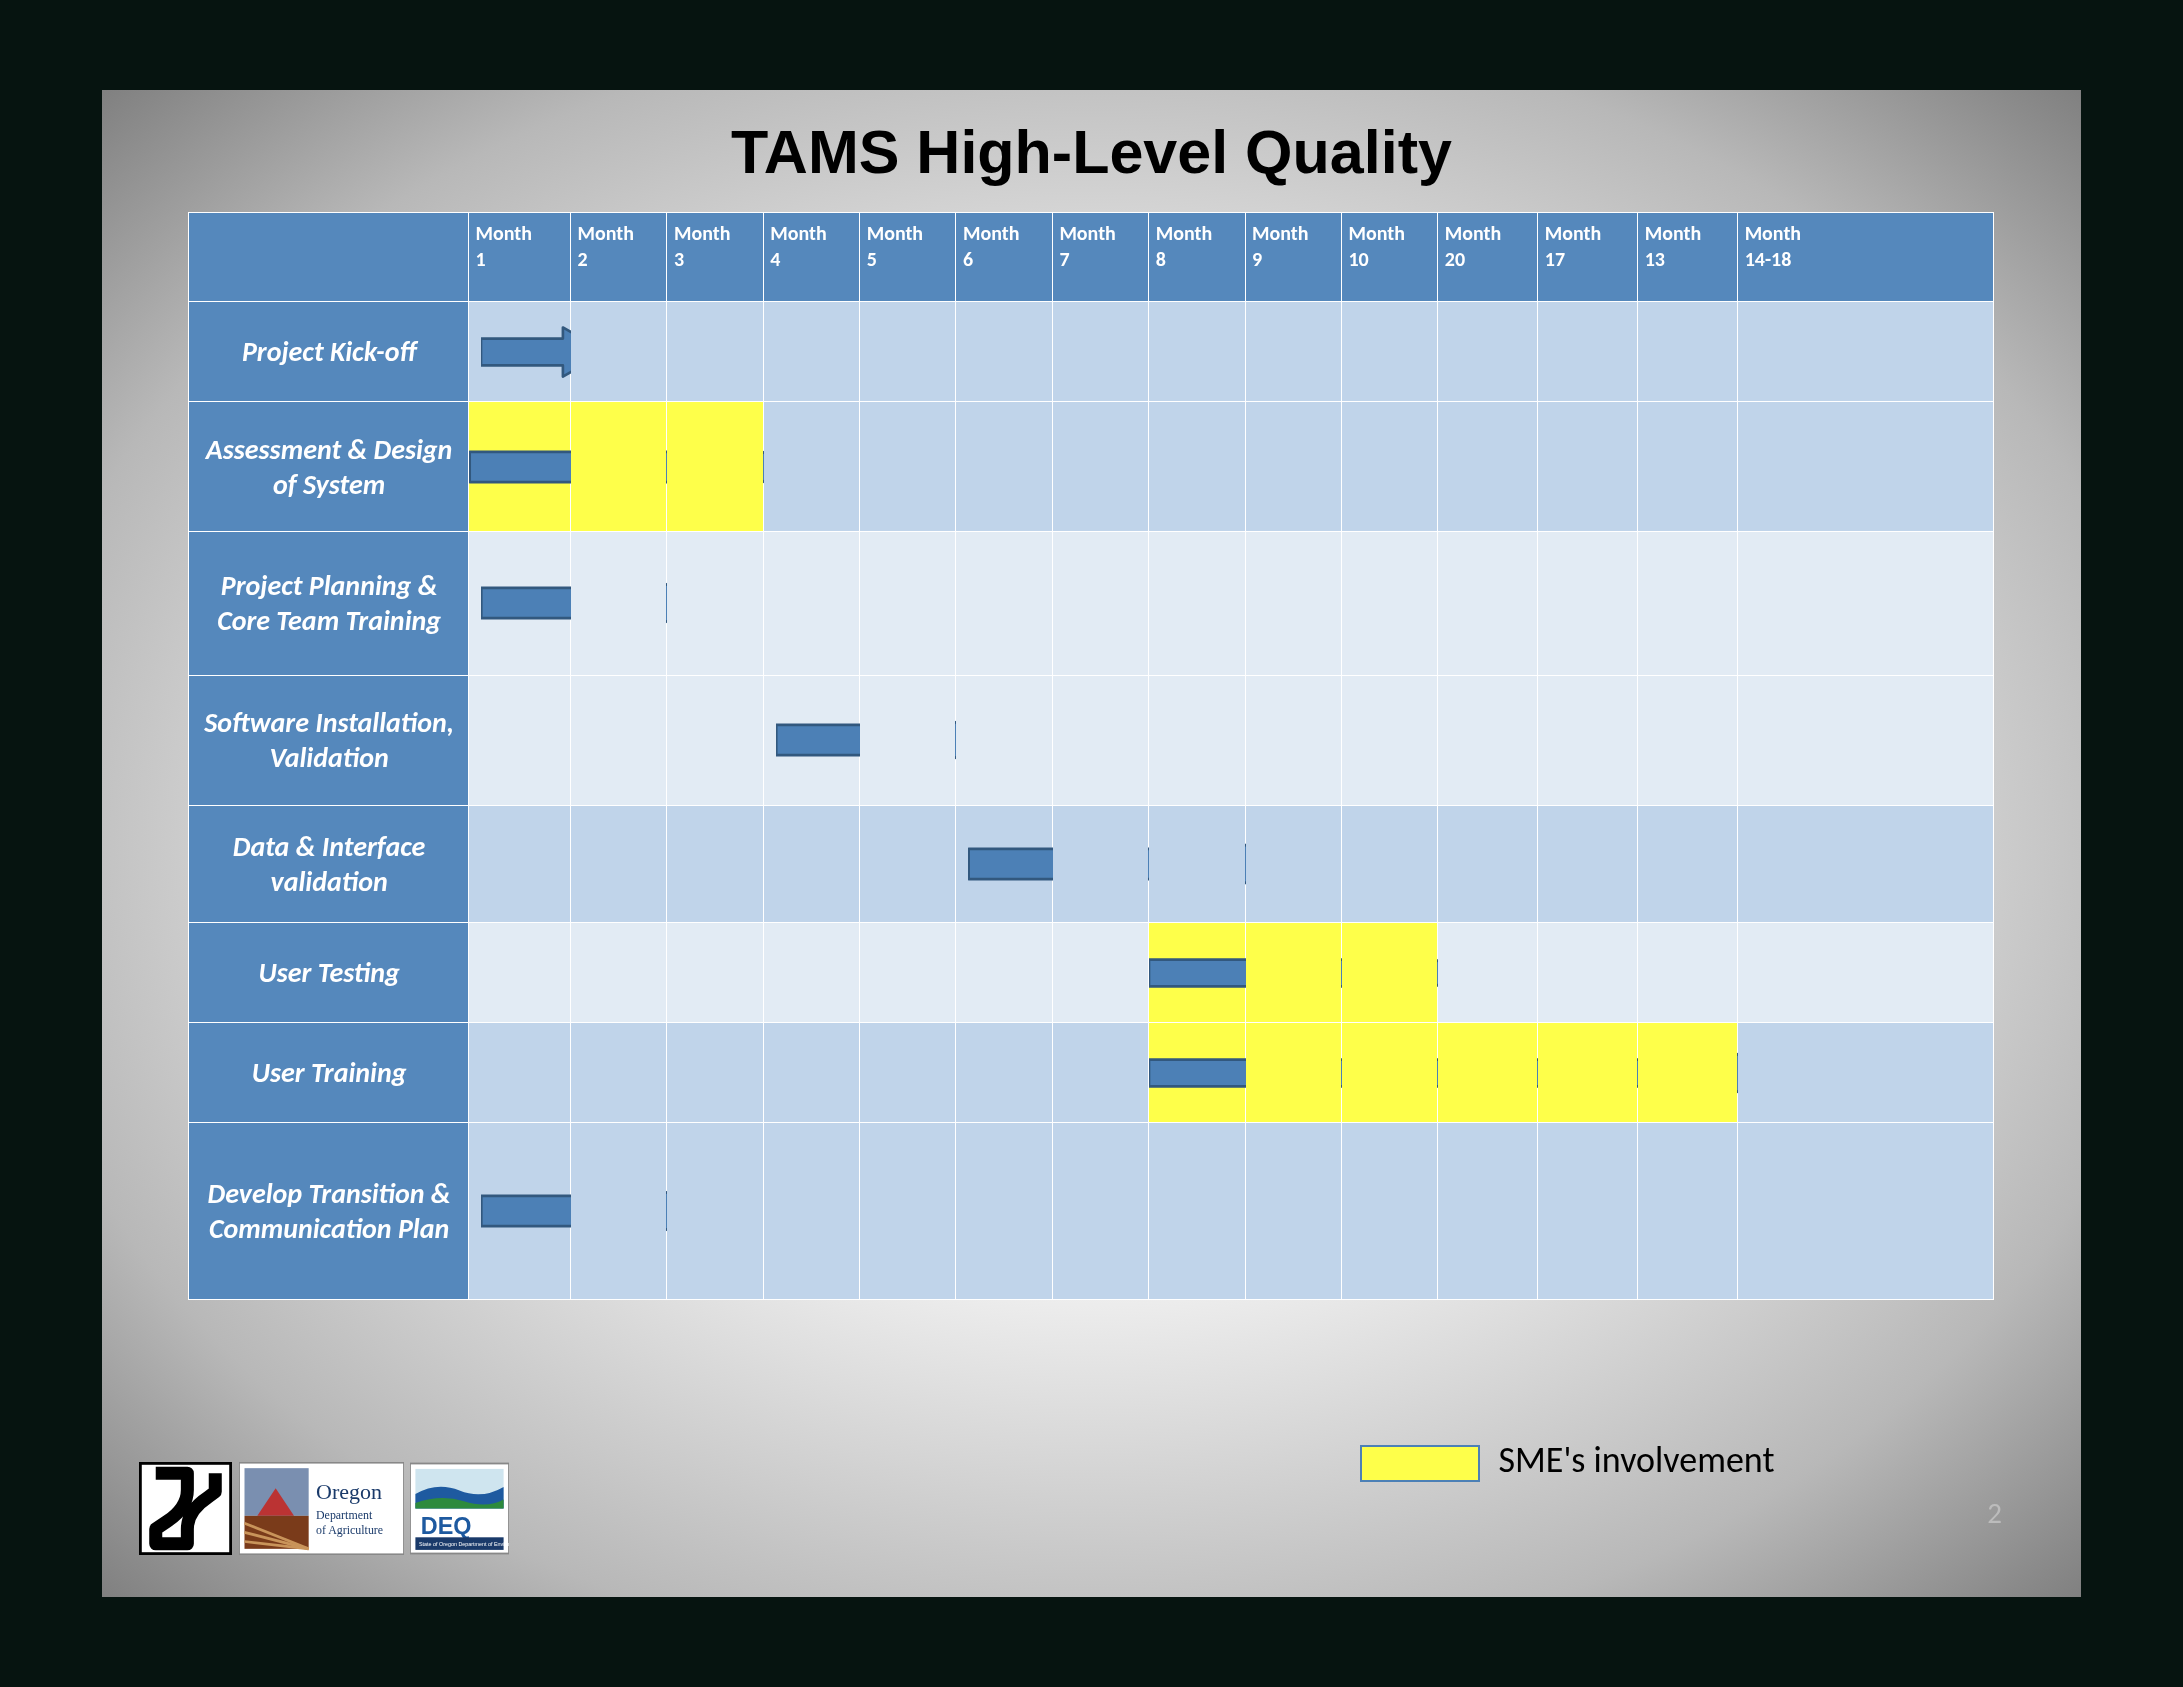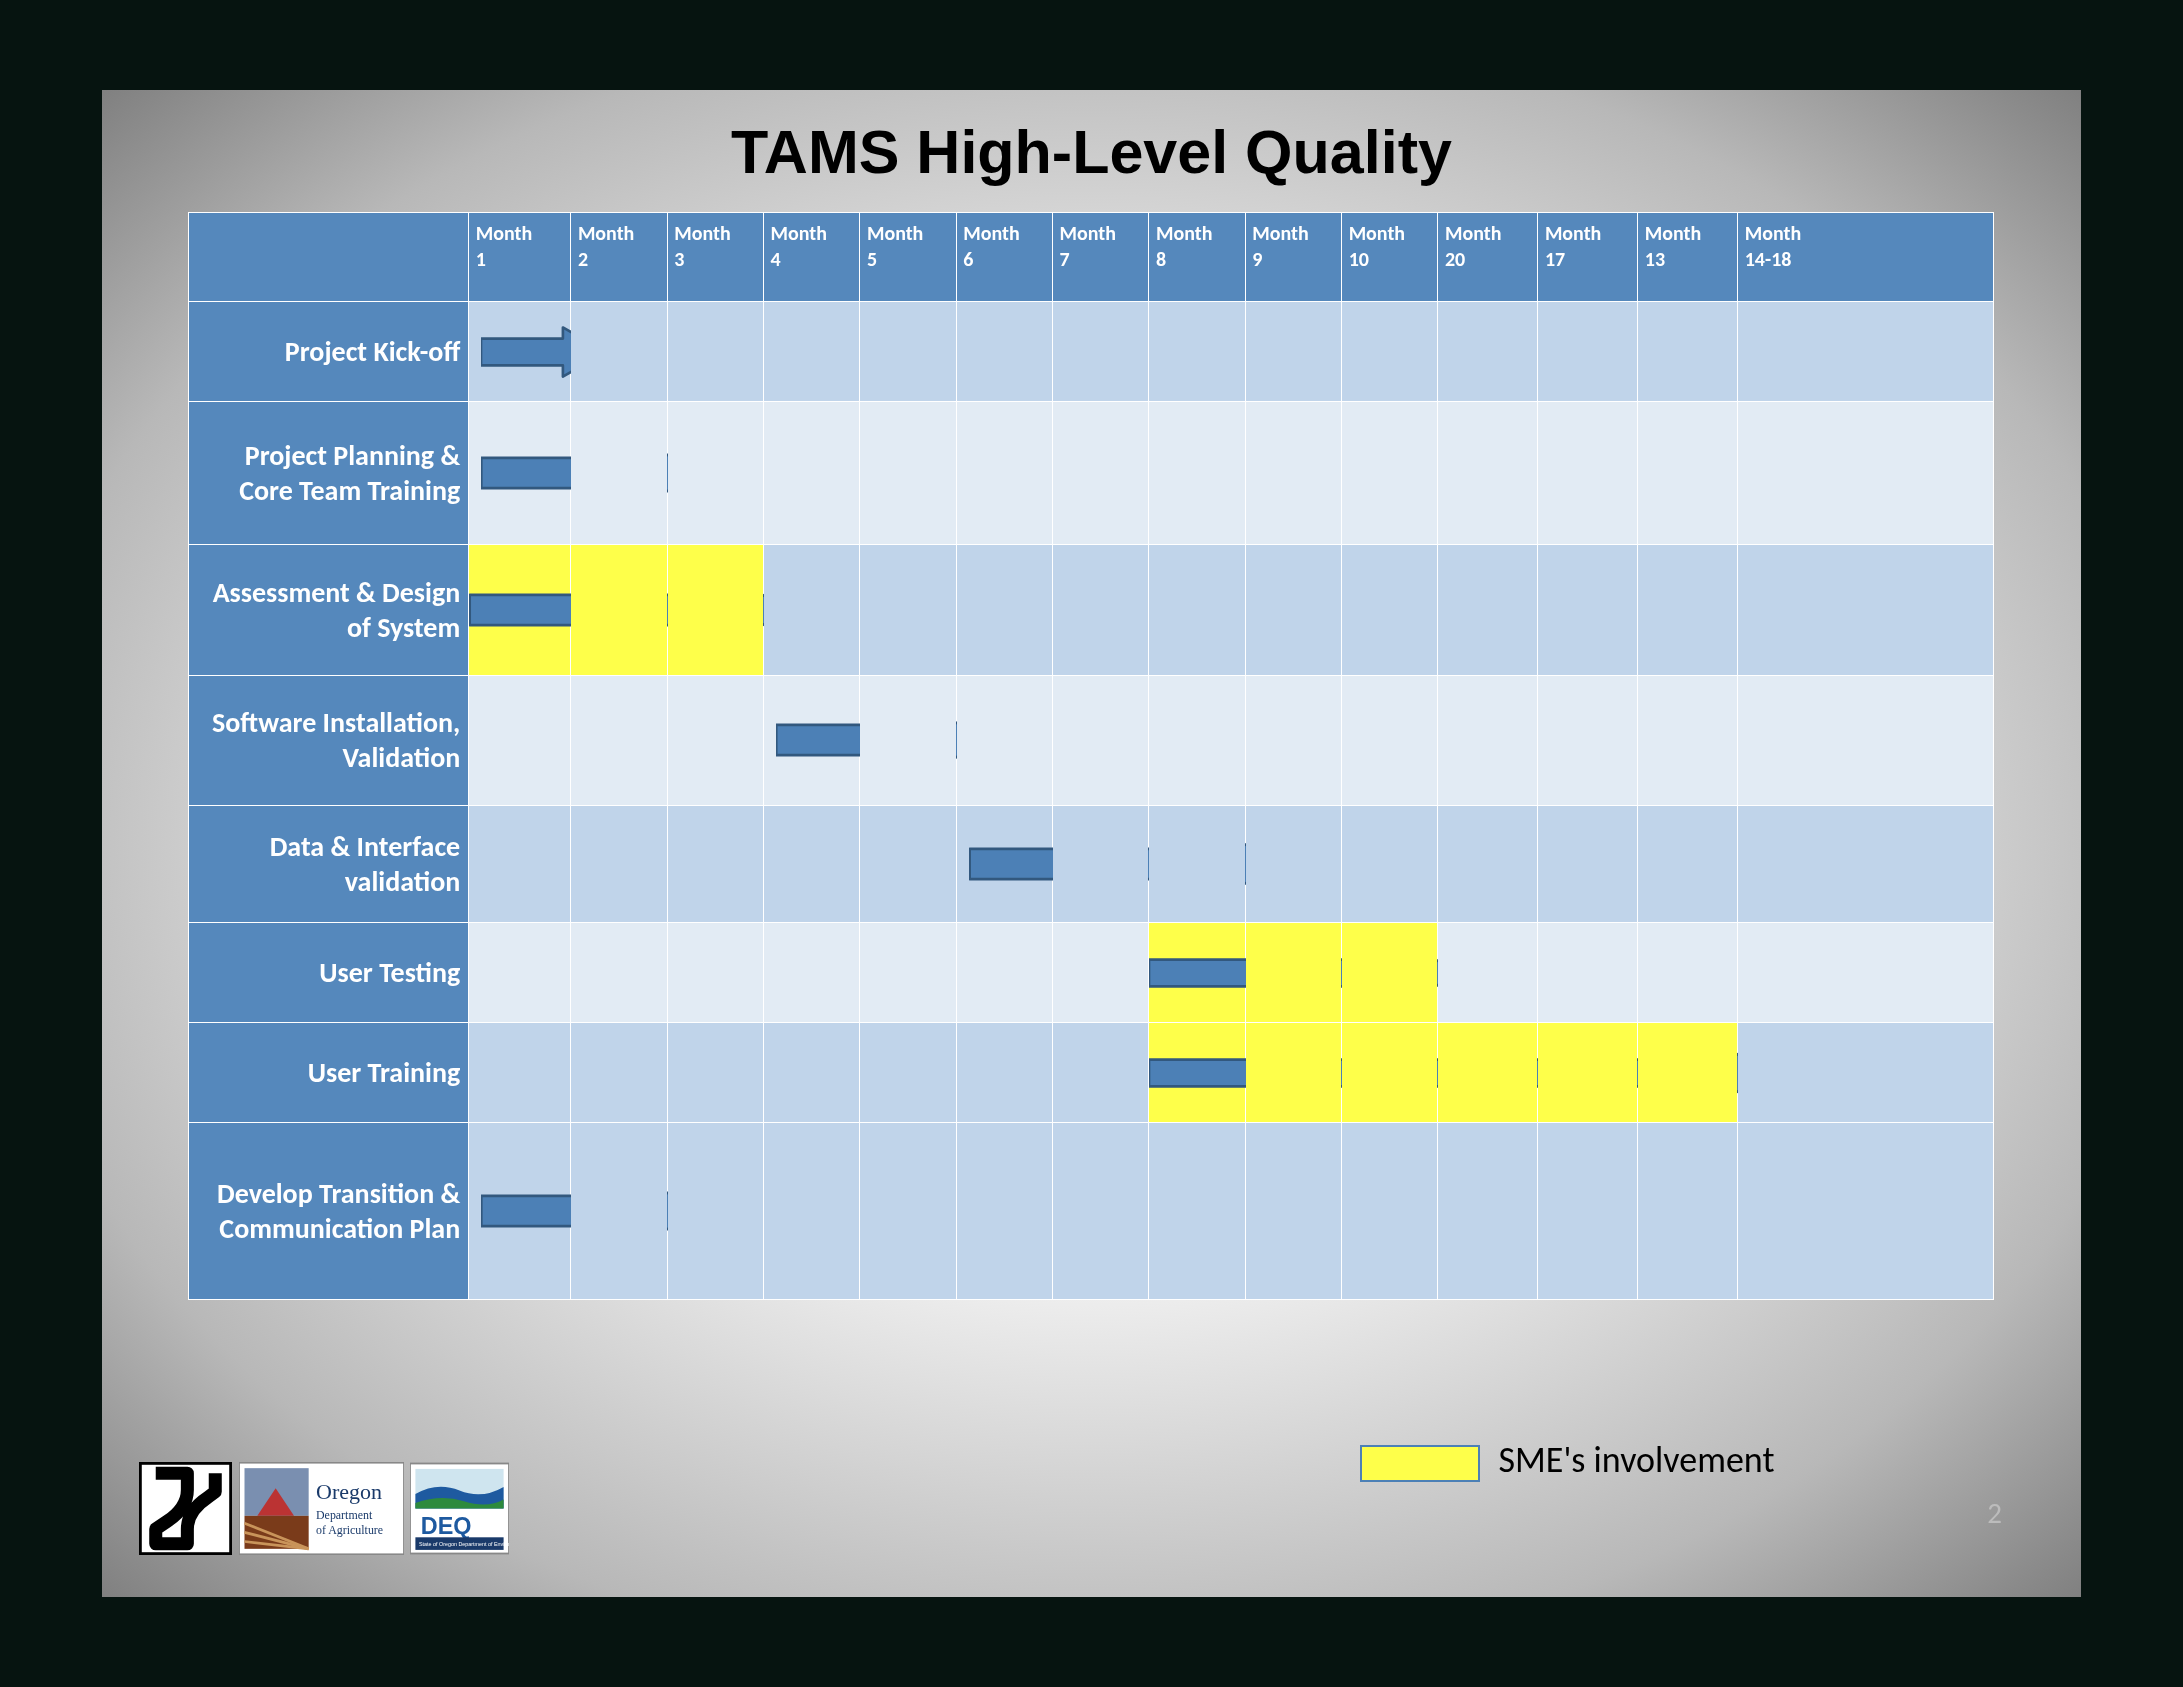--- a/index.html
+++ b/index.html
@@ -18,22 +18,23 @@
   }
   .timeline th, .timeline td { border:1.3px solid #fff; }
   .hdr-corner { background:#5588bc; width:257px; height:86px; }
   .month-hdr {
     background:#5588bc; color:#fff; font-weight:700; font-size:20px;
     text-align:left; vertical-align:top; padding:6.6px 2.6px 6.6px 6.6px; line-height:1.3;
     font-family:Calibri,"Segoe UI",Arial,sans-serif;
   }
   .task-label {
     background:#5588bc; color:#fff; font-weight:700; font-size:28px;
-    text-align:right; vertical-align:middle; padding:6.6px 8px 6.6px 9.3px; line-height:1.25; width:293px;
-    font-family:Calibri,"Segoe UI",Arial,sans-serif;
+    text-align:center; vertical-align:middle; padding:6.6px 8px 6.6px 9.3px; line-height:1.25; width:293px;
+    font-family:Calibri,"Segoe UI",Arial,sans-serif;
+    font-style:italic;
   }
   .cell-a { background:#c0d4ea; height:86px; position:relative; }
   .cell-b { background:#e2ebf4; height:86px; position:relative; }
   .highlight { background:#feff4a !important; }
   .arrow { position:absolute; top:50%; transform:translateY(-50%); left:0; }
   .slide-num {
     position:absolute; right:79px; bottom:66px; color:#bcbcbc; font-size:29px;
     font-family:Calibri,"Segoe UI",Arial,sans-serif;
   }
   .legend {
@@ -87,60 +88,60 @@
           <td class="cell-a" style="width: 98px; height: 86px;"></td>
           <td class="cell-a" style="width: 98px; height: 86px;"></td>
           <td class="cell-a" style="width: 98px; height: 86px;"></td>
           <td class="cell-a" style="width: 98px; height: 86px;"></td>
           <td class="cell-a" style="width: 103px; height: 86px;"></td>
           <td class="cell-a" style="width: 103px; height: 86px;"></td>
           <td class="cell-a" style="width: 103px; height: 86px;"></td>
           <td class="cell-a" style="width: 321px; height: 86px;"></td>
         </tr>
         <tr>
+          <td class="task-label" style="height: 116px;">Assessment &amp; Design of System</td>
+          <td class="cell-a highlight" style="width: 106px; height: 116px;">
+            <svg class="arrow" width="327" height="58" viewBox="0 0 494 88">
+    <polygon points="0,21.119999999999997 404,21.119999999999997 404,2 492,44 404,86 404,66.88 0,66.88" fill="#4c80b6" stroke="#32587e" stroke-width="4" stroke-linejoin="round"></polygon>
+  </svg>
+          </td>
+          <td class="cell-a highlight" style="width: 98px; height: 116px;"></td>
+          <td class="cell-a highlight" style="width: 98px; height: 116px;"></td>
+          <td class="cell-a" style="width: 98px; height: 116px;"></td>
+          <td class="cell-a" style="width: 98px; height: 116px;"></td>
+          <td class="cell-a" style="width: 98px; height: 116px;"></td>
+          <td class="cell-a" style="width: 98px; height: 116px;"></td>
+          <td class="cell-a" style="width: 98px; height: 116px;"></td>
+          <td class="cell-a" style="width: 98px; height: 116px;"></td>
+          <td class="cell-a" style="width: 98px; height: 116px;"></td>
+          <td class="cell-a" style="width: 103px; height: 116px;"></td>
+          <td class="cell-a" style="width: 103px; height: 116px;"></td>
+          <td class="cell-a" style="width: 103px; height: 116px;"></td>
+          <td class="cell-a" style="width: 321px; height: 116px;"></td>
+        </tr>
+        <tr>
           <td class="task-label" style="height: 129px;">Project Planning &amp; Core Team Training</td>
           <td class="cell-b" style="width: 106px; height: 129px;">
             <svg class="arrow" width="226" height="58" viewBox="0 0 342 88" style="left: 12px;">
     <polygon points="0,21.119999999999997 252,21.119999999999997 252,2 340,44 252,86 252,66.88 0,66.88" fill="#4c80b6" stroke="#32587e" stroke-width="4" stroke-linejoin="round"></polygon>
   </svg>
           </td>
           <td class="cell-b" style="width: 98px; height: 129px;"></td>
           <td class="cell-b" style="width: 98px; height: 129px;"></td>
           <td class="cell-b" style="width: 98px; height: 129px;"></td>
           <td class="cell-b" style="width: 98px; height: 129px;"></td>
           <td class="cell-b" style="width: 98px; height: 129px;"></td>
           <td class="cell-b" style="width: 98px; height: 129px;"></td>
           <td class="cell-b" style="width: 98px; height: 129px;"></td>
           <td class="cell-b" style="width: 98px; height: 129px;"></td>
           <td class="cell-b" style="width: 98px; height: 129px;"></td>
           <td class="cell-b" style="width: 103px; height: 129px;"></td>
           <td class="cell-b" style="width: 103px; height: 129px;"></td>
           <td class="cell-b" style="width: 103px; height: 129px;"></td>
           <td class="cell-b" style="width: 321px; height: 129px;"></td>
-        </tr>
-        <tr>
-          <td class="task-label" style="height: 116px;">Assessment &amp; Design of System</td>
-          <td class="cell-a highlight" style="width: 106px; height: 116px;">
-            <svg class="arrow" width="327" height="58" viewBox="0 0 494 88">
-    <polygon points="0,21.119999999999997 404,21.119999999999997 404,2 492,44 404,86 404,66.88 0,66.88" fill="#4c80b6" stroke="#32587e" stroke-width="4" stroke-linejoin="round"></polygon>
-  </svg>
-          </td>
-          <td class="cell-a highlight" style="width: 98px; height: 116px;"></td>
-          <td class="cell-a highlight" style="width: 98px; height: 116px;"></td>
-          <td class="cell-a" style="width: 98px; height: 116px;"></td>
-          <td class="cell-a" style="width: 98px; height: 116px;"></td>
-          <td class="cell-a" style="width: 98px; height: 116px;"></td>
-          <td class="cell-a" style="width: 98px; height: 116px;"></td>
-          <td class="cell-a" style="width: 98px; height: 116px;"></td>
-          <td class="cell-a" style="width: 98px; height: 116px;"></td>
-          <td class="cell-a" style="width: 98px; height: 116px;"></td>
-          <td class="cell-a" style="width: 103px; height: 116px;"></td>
-          <td class="cell-a" style="width: 103px; height: 116px;"></td>
-          <td class="cell-a" style="width: 103px; height: 116px;"></td>
-          <td class="cell-a" style="width: 321px; height: 116px;"></td>
         </tr>
         <tr>
           <td class="task-label" style="height: 116px;">Software Installation, Validation</td>
           <td class="cell-b" style="width: 106px; height: 116px;"></td>
           <td class="cell-b" style="width: 98px; height: 116px;"></td>
           <td class="cell-b" style="width: 98px; height: 116px;"></td>
           <td class="cell-b" style="width: 98px; height: 116px;">
             <svg class="arrow" width="218" height="58" viewBox="0 0 330 88" style="left: 12px;">
     <polygon points="0,21.119999999999997 240,21.119999999999997 240,2 328,44 240,86 240,66.88 0,66.88" fill="#4c80b6" stroke="#32587e" stroke-width="4" stroke-linejoin="round"></polygon>
   </svg>

